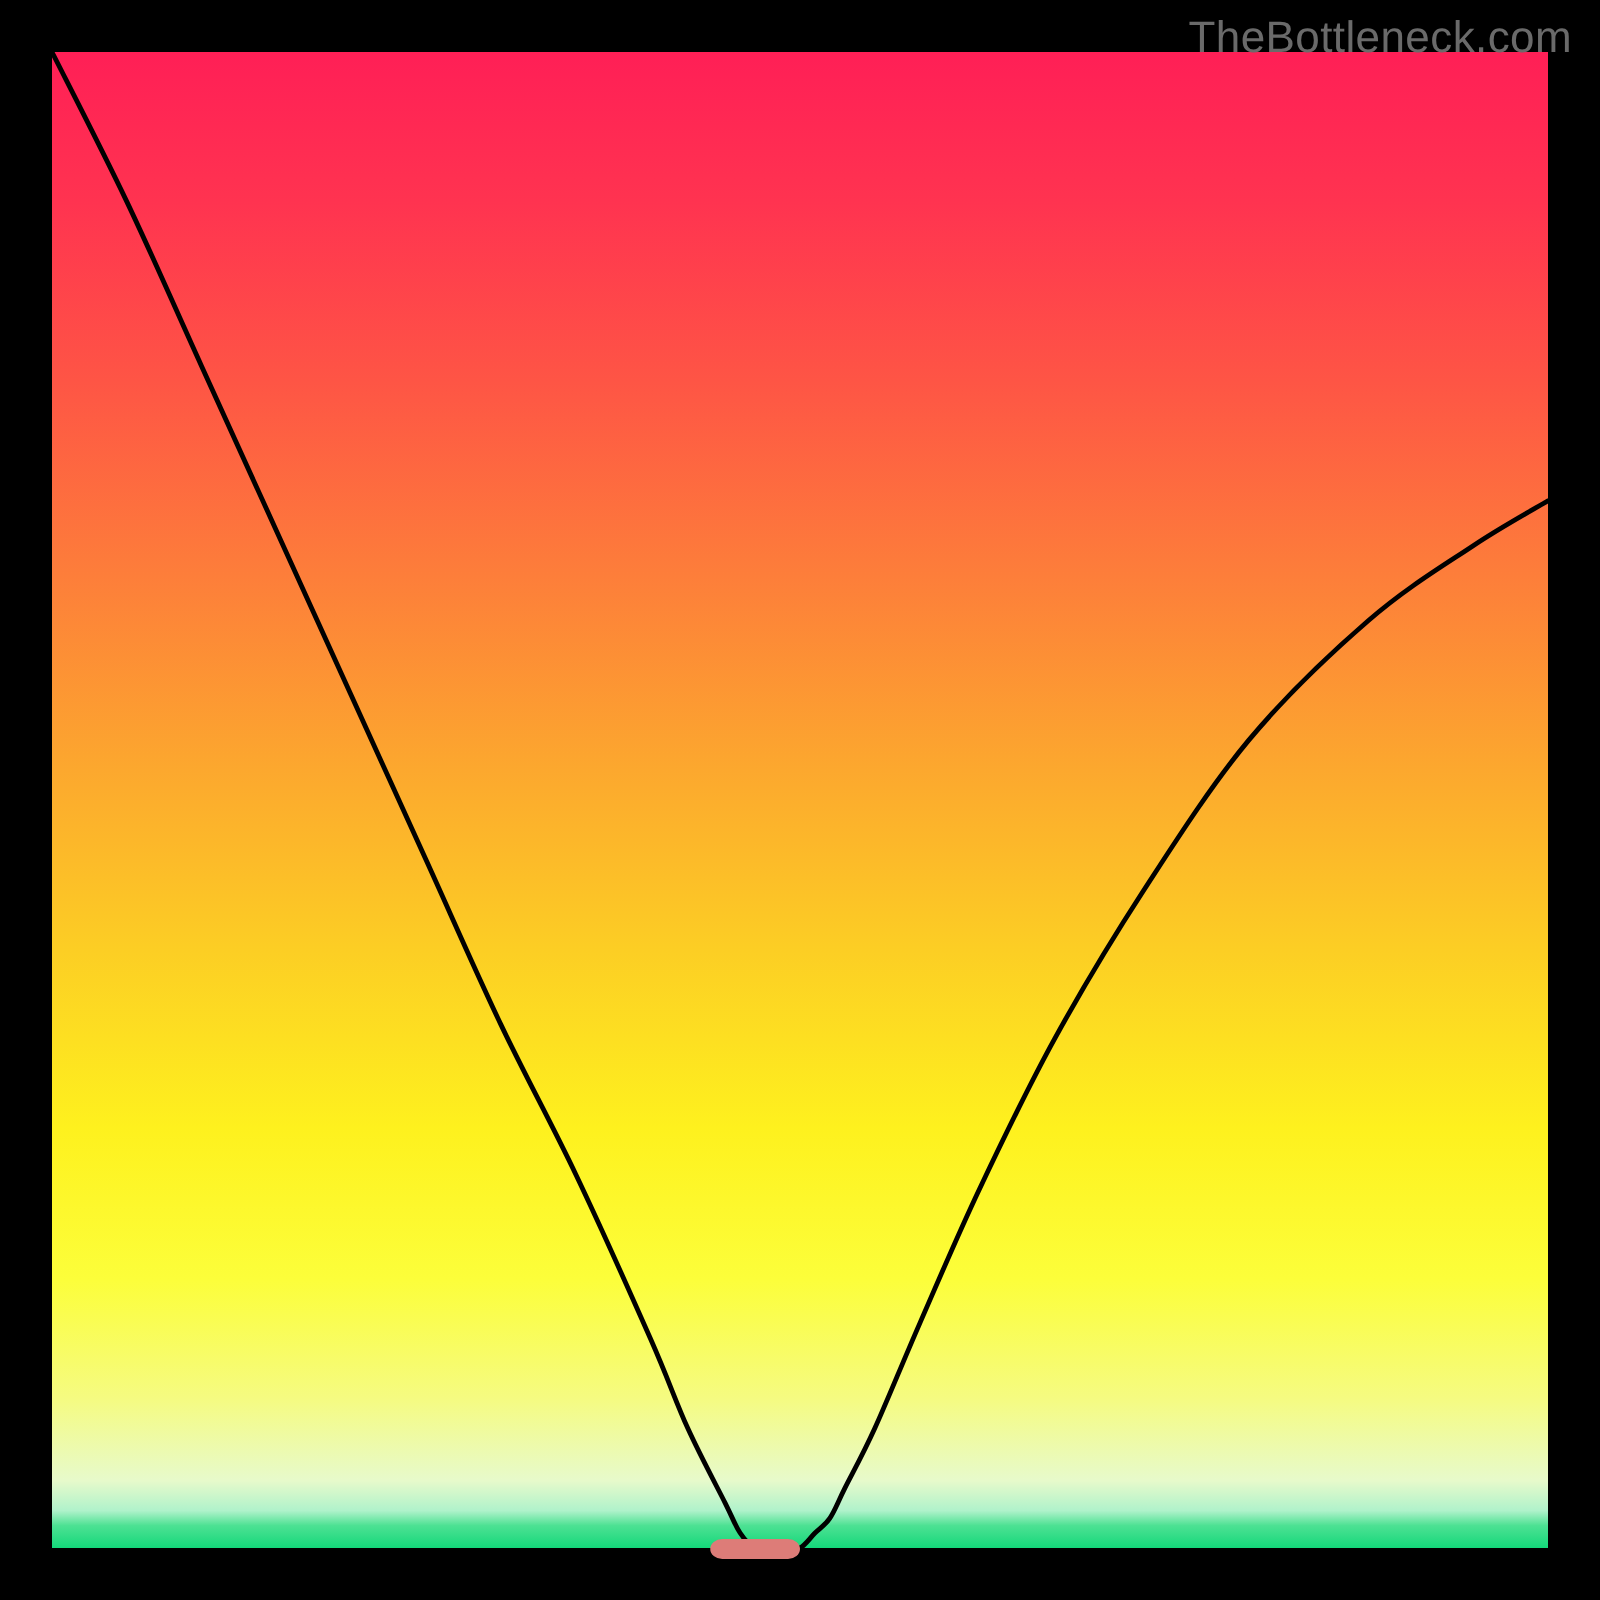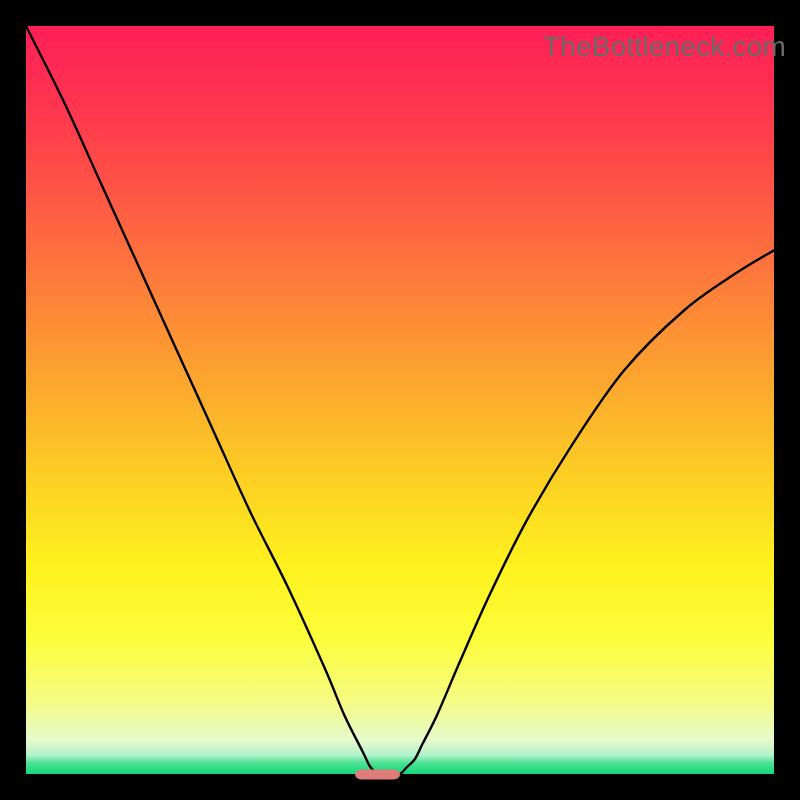--- a/index.html
+++ b/index.html
@@ -17,25 +17,24 @@
     height: 800px;
   }
   svg {
     display: block;
   }
   .watermark {
     position: absolute;
     top: 6px;
     right: 14px;
     color: #6a6a6a;
-    font-size: 28px;
+    font-size: 22px;
     letter-spacing: 0.2px;
     font-weight: 500;
     user-select: none;
-    margin-top: 25px;
   }
 </style>
 </head>
 <body>
 
 <div class="chart-wrap">
   <svg id="chart-svg" width="800" height="800" viewBox="0 0 800 800">
     <defs>
       <linearGradient id="bg-grad" x1="0" y1="0" x2="0" y2="1">
           <stop offset="0%" stop-color="#ff1f56"></stop>

